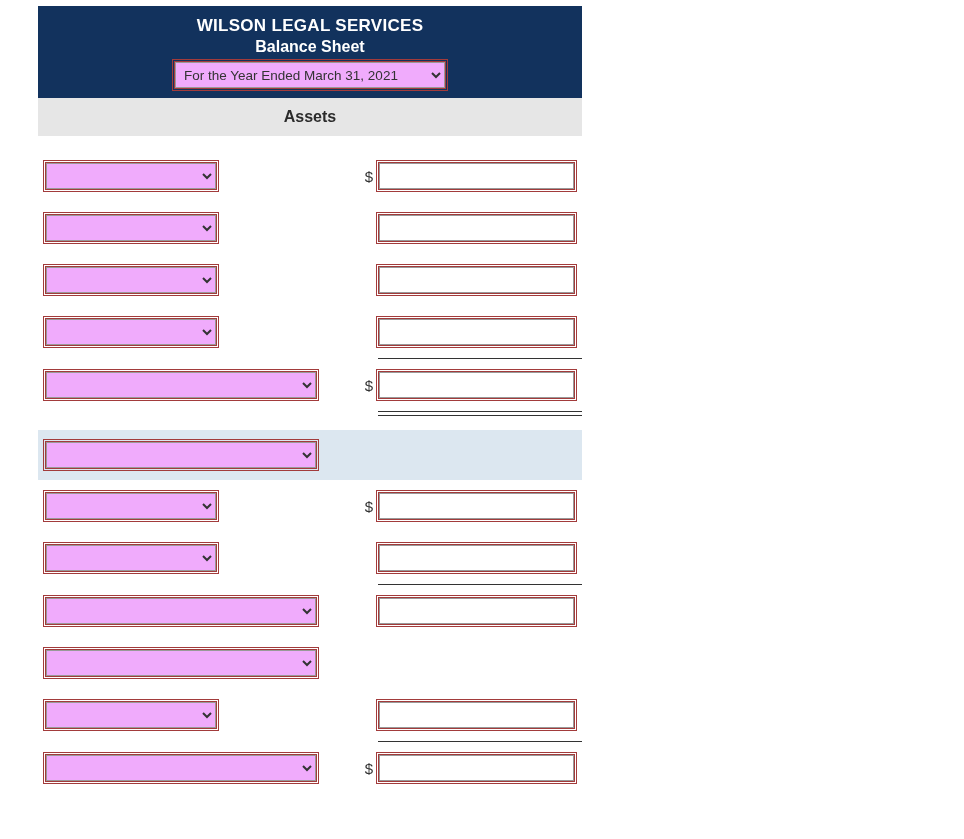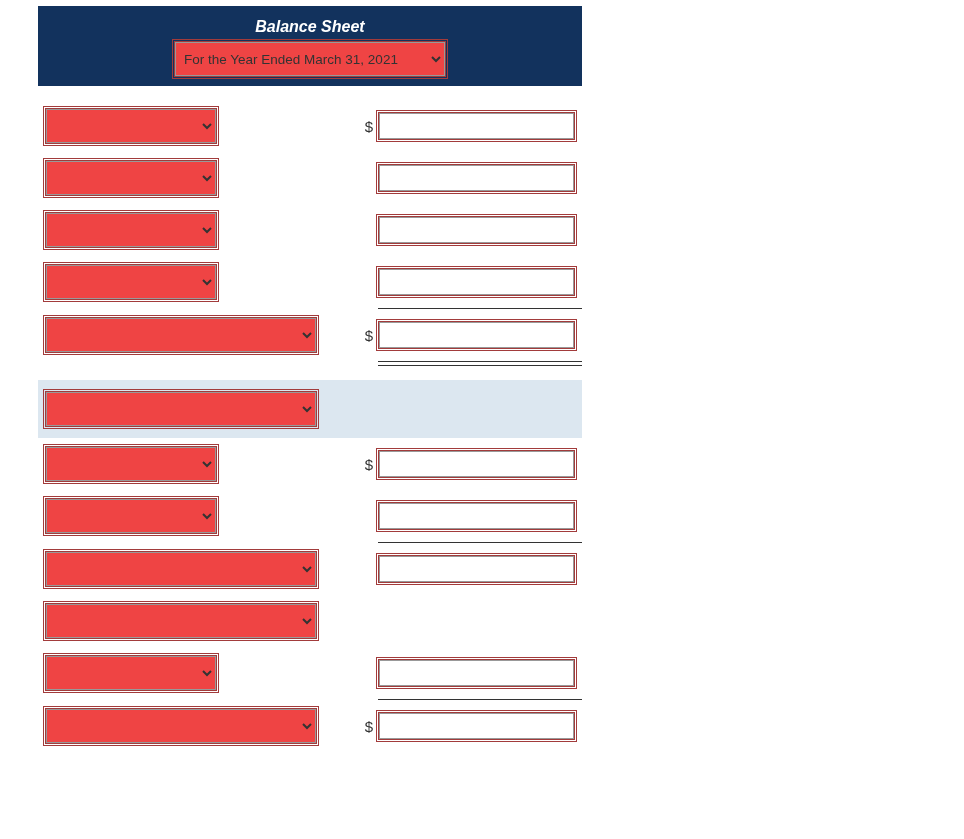--- a/index.html
+++ b/index.html
@@ -28,36 +28,35 @@
   }
   .header .company {
     font-weight: 700;
     font-size: 17px;
     letter-spacing: 0.3px;
   }
   .header .title {
     font-weight: 700;
     font-size: 16px;
     margin-top: 2px;
-    font-style: italic;
   }
   .header .period-wrap {
     margin-top: 6px;
     display: flex;
     justify-content: center;
   }
   select.big {
     font-family: inherit;
     font-size: 13.5px;
     color: #333;
-    background: #ef4444;
+    background: #f0abfc;
     border: 1px solid #999;
     outline: 3px double #a23b3b;
     outline-offset: 0;
-    height: 34px;
+    height: 26px;
     box-sizing: border-box;
     padding: 2px 4px;
   }
   select.period {
     width: 270px;
   }
   .section-head {
     background: #e6e6e6;
     color: #2b2b2b;
     font-weight: 700;
@@ -129,28 +128,30 @@
     height: 14px;
   }
 </style>
 </head>
 <body>
 
 <div class="page">
   <div class="sheet">
 
     <div class="header">
+      <div class="company">WILSON LEGAL SERVICES</div>
       <div class="title">Balance Sheet</div>
       <div class="period-wrap">
         <select class="big period">
           <option>For the Year Ended March 31, 2021</option>
         </select>
       </div>
     </div>
 
+    <div class="section-head">Assets</div>
 
     <div class="gap"></div>
 
     <div class="rows">
       <div class="row">
         <div class="label-area">
           <select class="big acct-narrow">
             <option></option>
           </select>
         </div>

